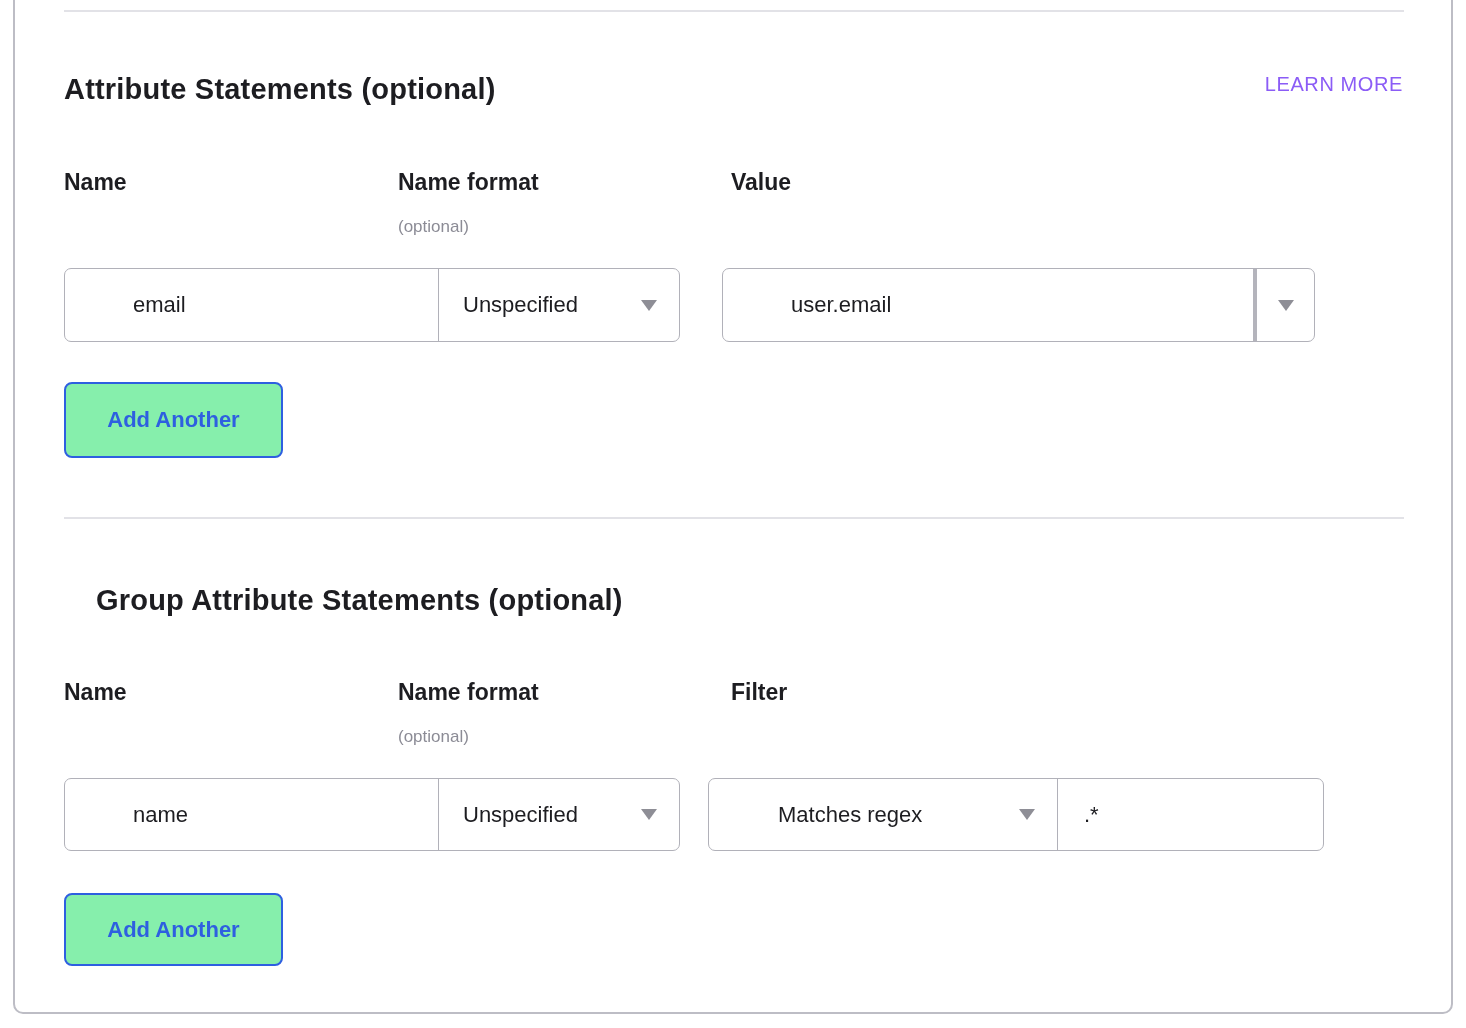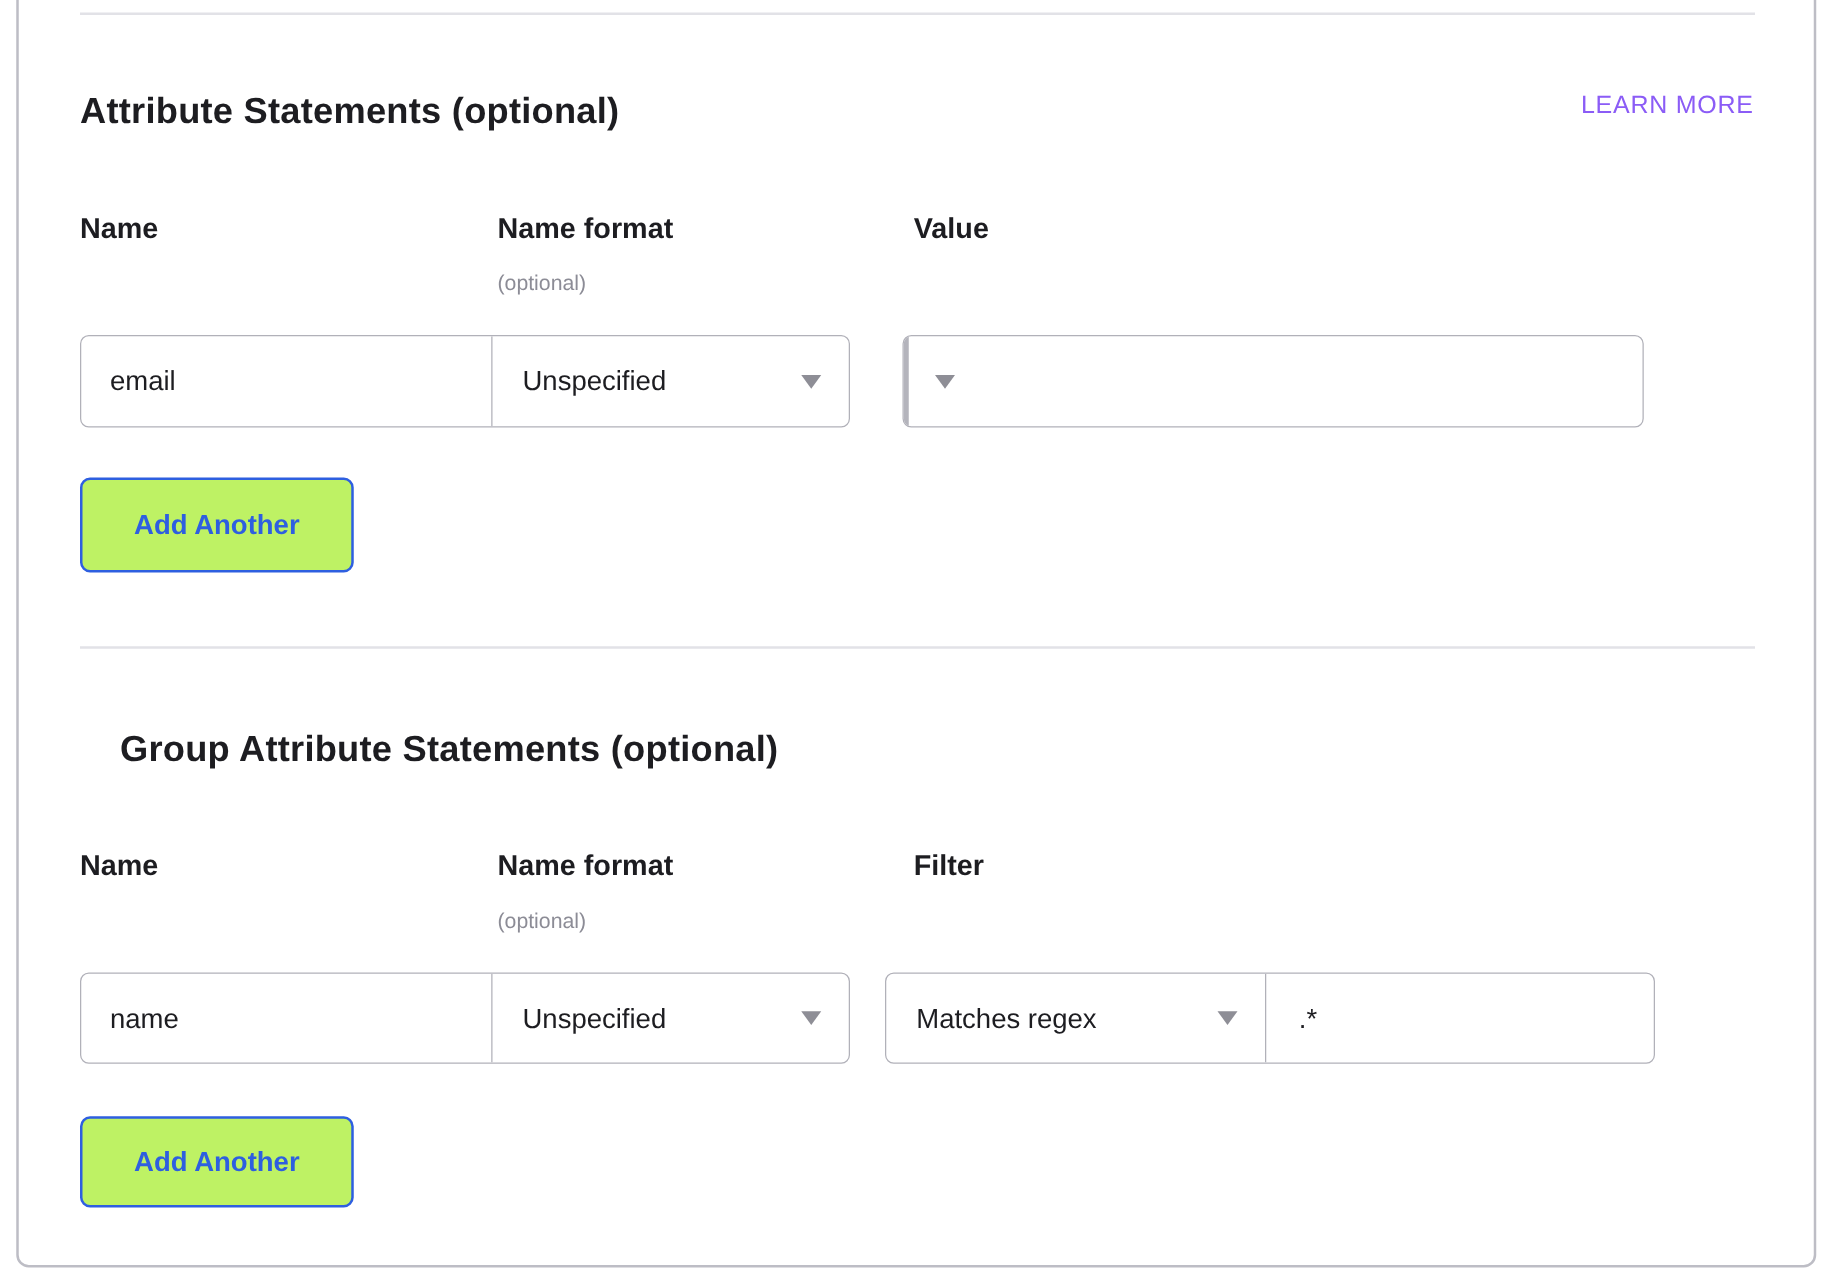--- a/index.html
+++ b/index.html
@@ -53,20 +53,21 @@
     color: #8c8c96;
   }
   .combo {
     position: absolute;
     display: flex;
     align-items: stretch;
     border: 1px solid #b1b1b9;
     border-radius: 7px;
     background: #ffffff;
     overflow: hidden;
+    padding-left: 45px;
   }
   .seg {
     display: flex;
     align-items: center;
     font-size: 22px;
     color: #1d1d21;
   }
   .seg-input input {
     width: 100%;
     height: 100%;
@@ -100,21 +101,21 @@
   }
   .add-btn {
     position: absolute;
     left: 64px;
     width: 219px;
     display: flex;
     align-items: center;
     justify-content: center;
     border: 2px solid #2e5fe0;
     border-radius: 8px;
-    background: #bef264;
+    background: #86efac;
     color: #2e5fe0;
     font-size: 22px;
     font-weight: bold;
     font-family: "Liberation Sans", sans-serif;
     cursor: pointer;
   }
 </style>
 </head>
 <body>
 
@@ -135,20 +136,23 @@
   <div class="seg seg-input seg-right-border" style="width:329px;">
     <input type="text" value="email" style="">
   </div>
   <div class="seg seg-select" style="flex:1;">
     <span>Unspecified</span>
     <span class="tri"></span>
   </div>
 </div>
 
 <div class="combo" style="left:722px; top:268px; width:593px; height:74px;">
+  <div class="seg seg-input" style="flex:1;">
+    <input type="text" value="user.email" style="">
+  </div>
   <div class="vbar"></div>
   <div class="seg arrow-seg" style="width:57px;">
     <span class="tri"></span>
   </div>
 </div>
 
 <button class="add-btn" style="top:382px; height:76px;">Add Another</button>
 
 <div class="hdivider" style="top:517px;"></div>
 

